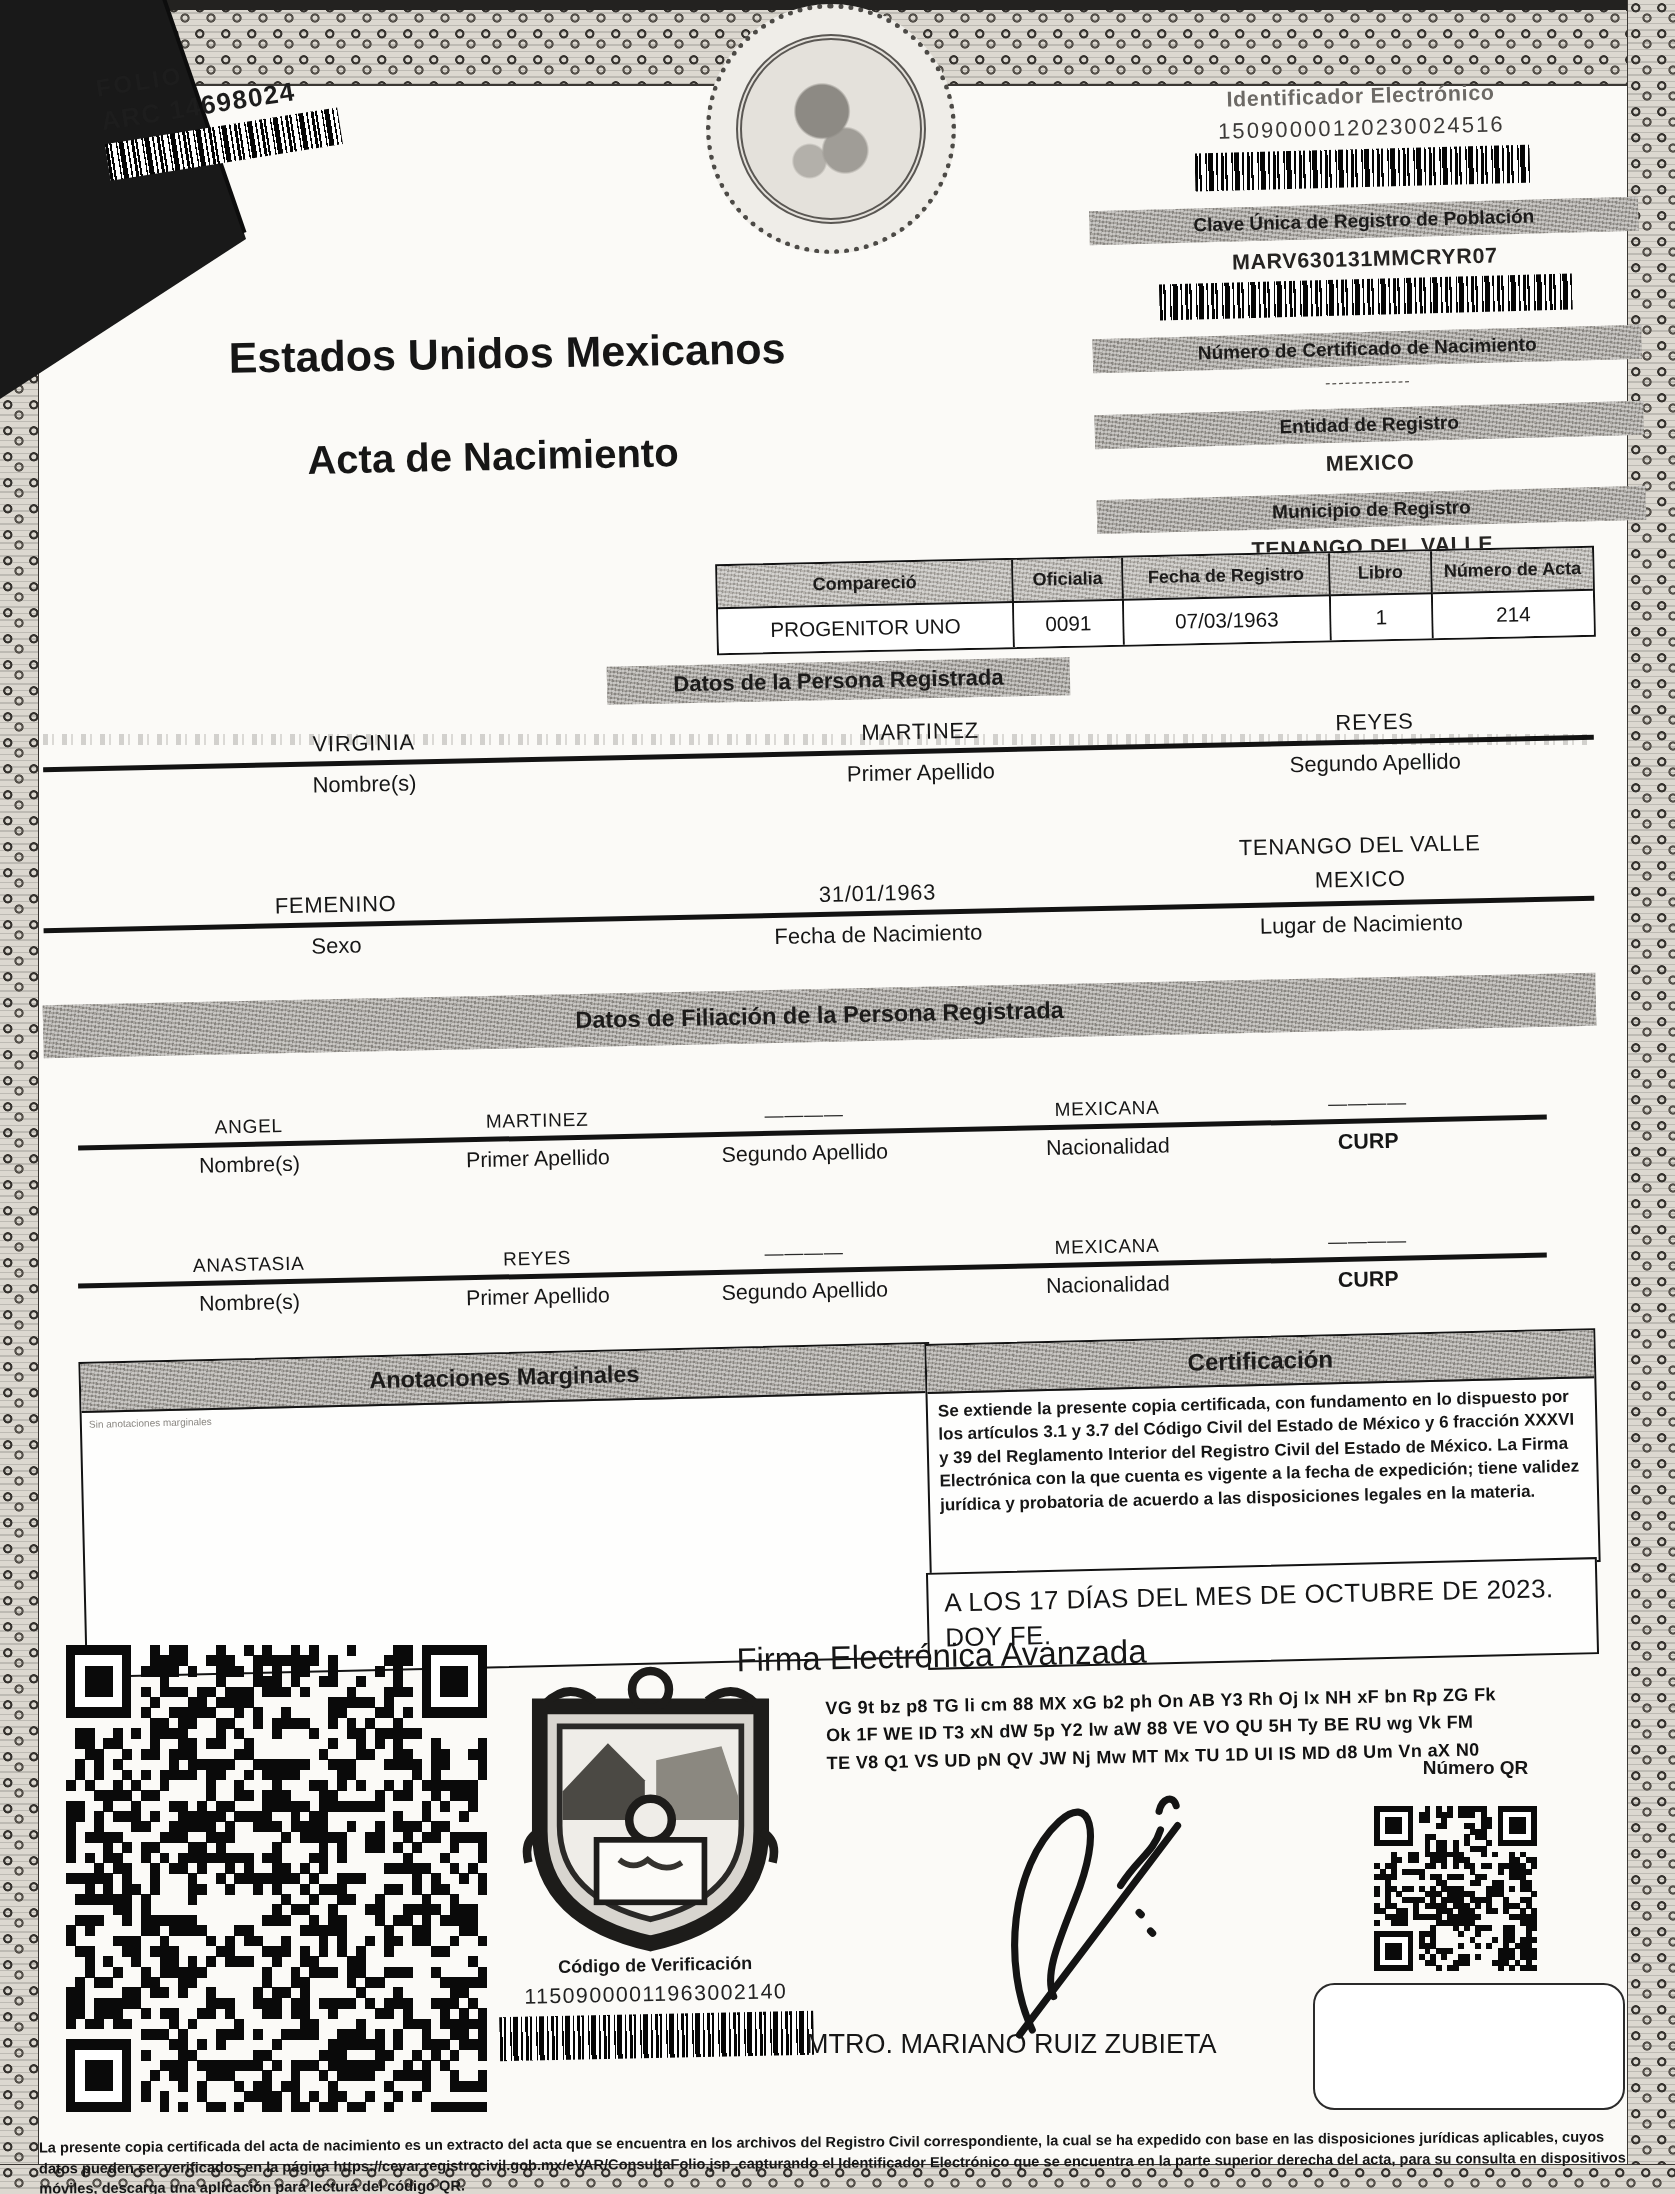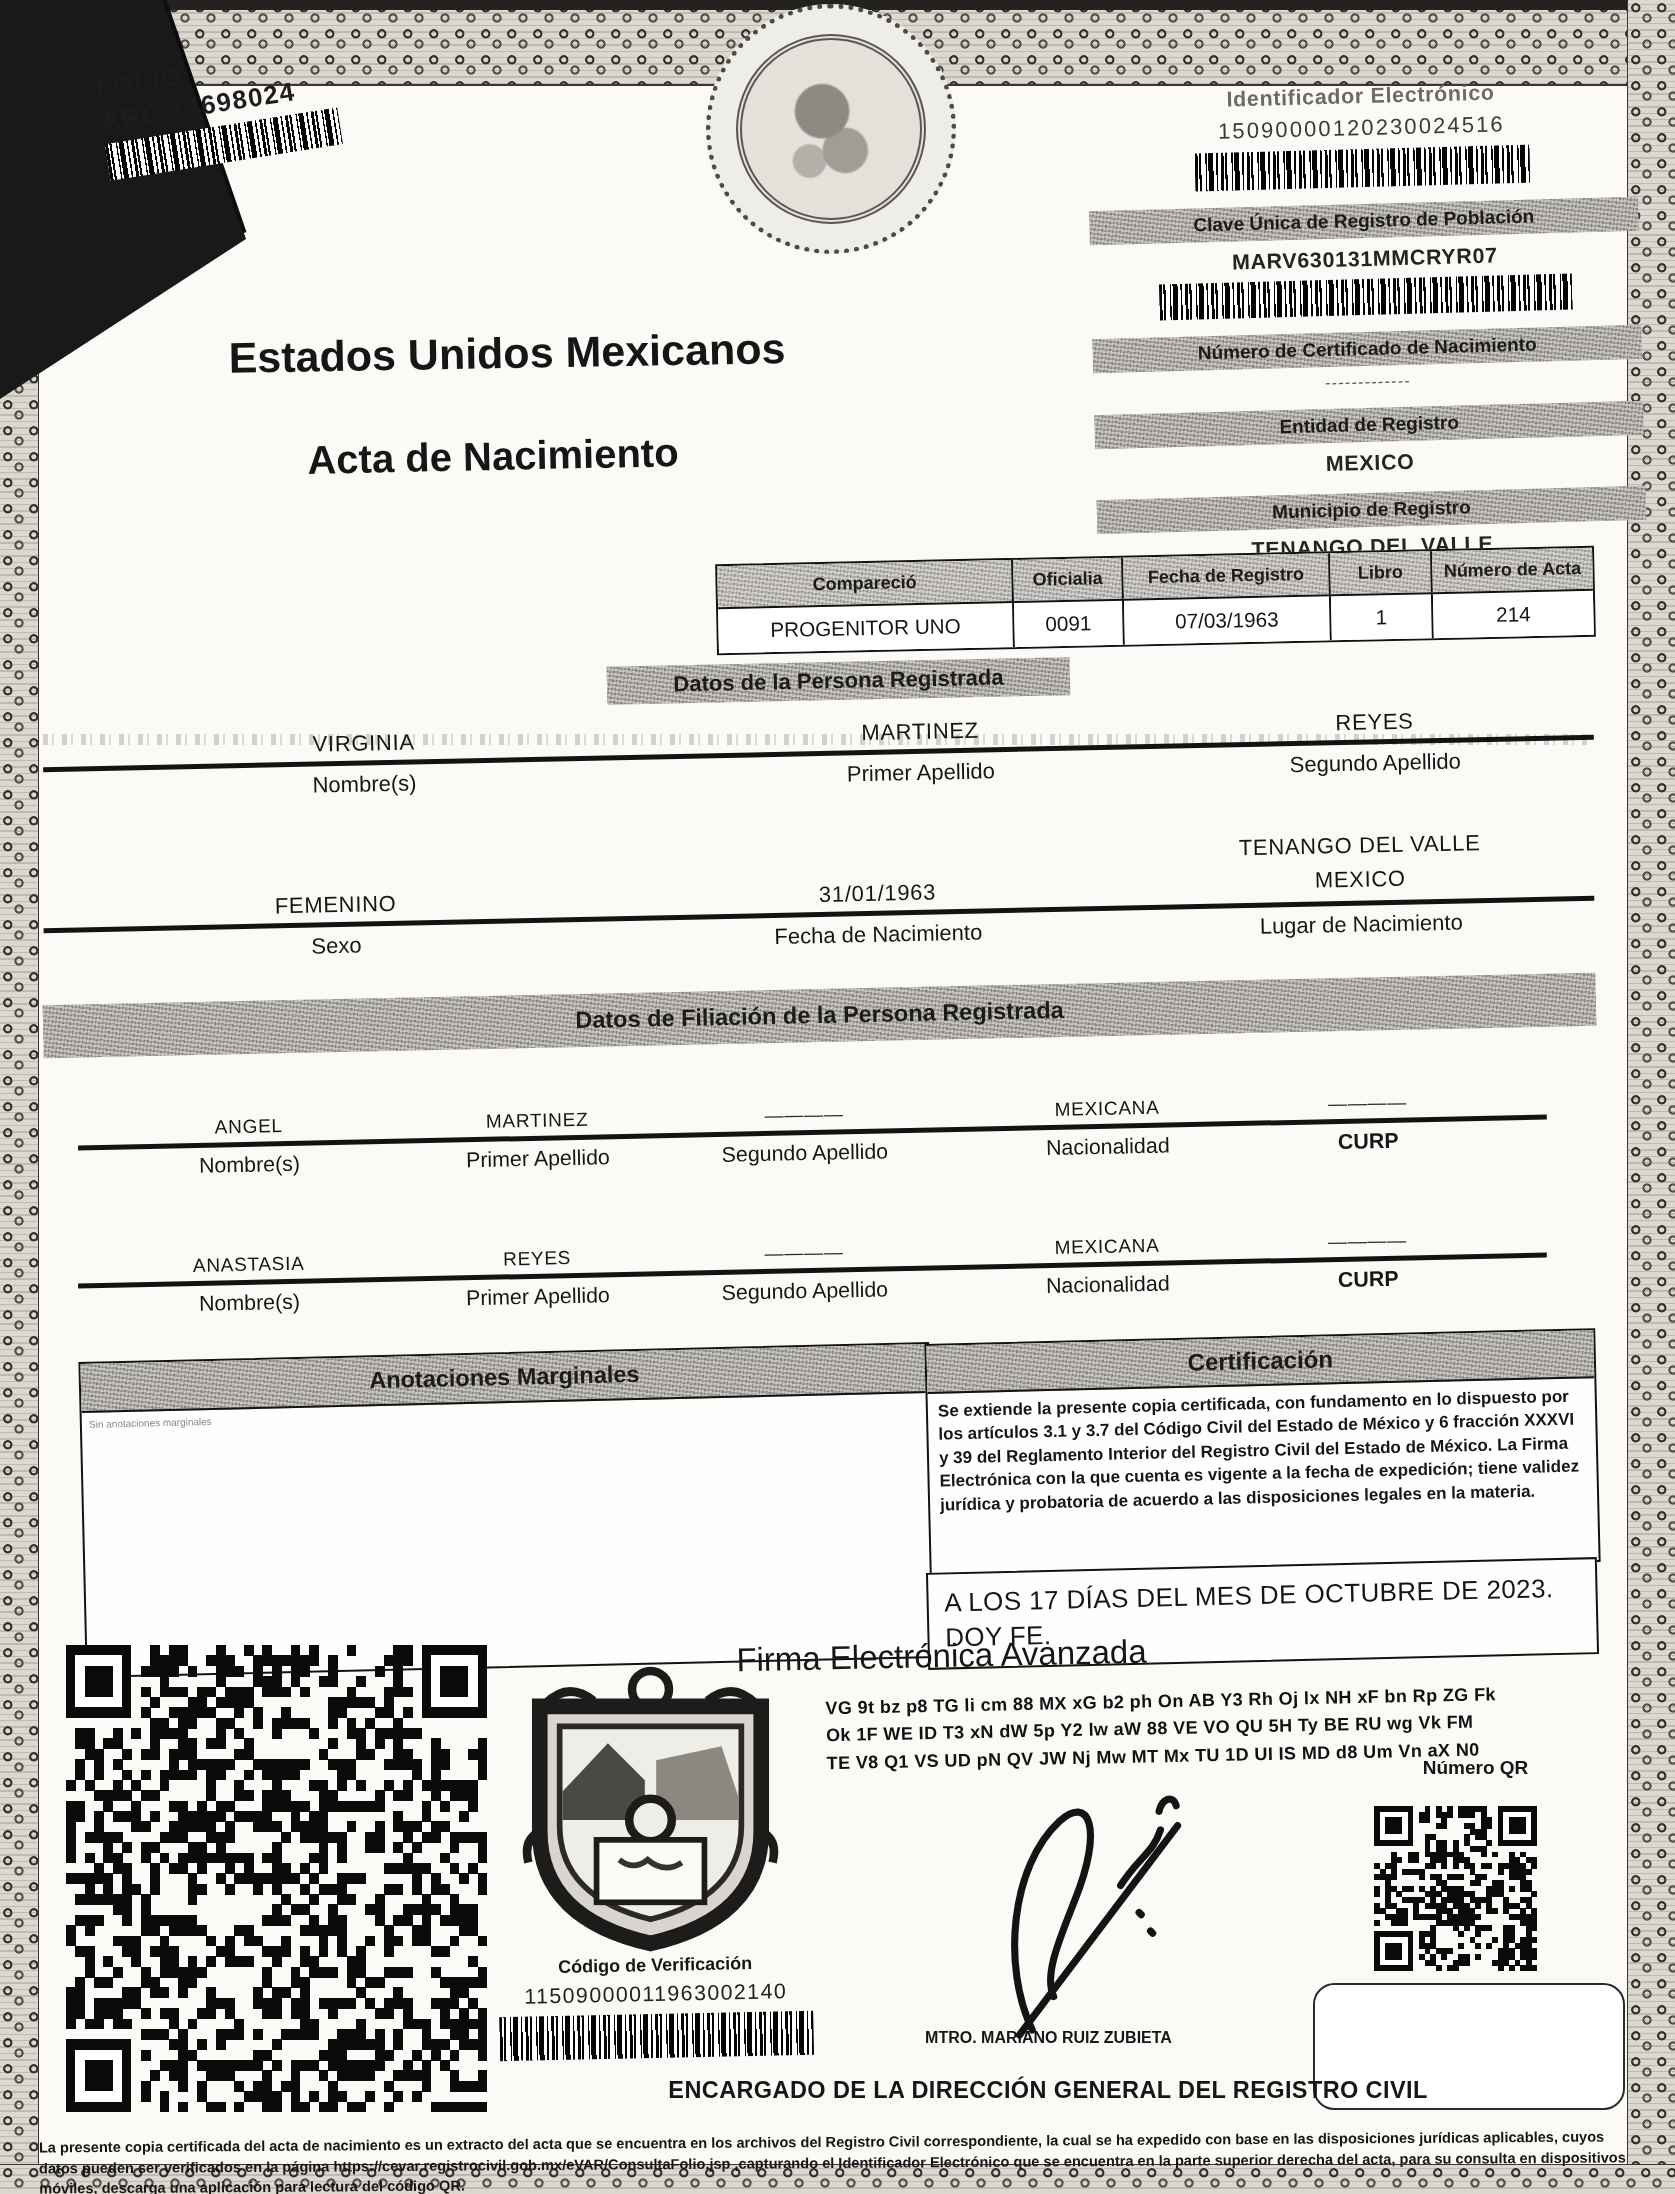--- a/index.html
+++ b/index.html
@@ -147,21 +147,21 @@
   .qr-small{left:1374px;top:1806px;width:163px;height:165px;}
   .qr-label{left:1390px;top:1757px;width:171px;text-align:center;font-size:19px;font-weight:600;z-index:3;}
   .shield{left:508px;top:1661px;width:285px;height:291px;z-index:3;}
   .verification{left:492px;top:1955px;width:328px;text-align:center;z-index:3;}
   .ver-label{font-size:18px;font-weight:600;}
   .ver-value{font-size:21.4px;letter-spacing:1.4px;margin-top:5.7px;color:#222;}
   .ver-barcode{width:314px;height:44px;margin:7.1px auto 0;}
   .signature-svg{left:991px;top:1784px;width:235px;height:257px;z-index:3;}
   .white-box{left:1313px;top:1983px;width:308px;height:123px;background:#fff;
     border:2.9px solid #2b2b2b;border-radius:21.4px;z-index:4;}
-  .signer-name{left:806px;top:2029px;width:485px;text-align:center;font-size:16px;font-weight:bold;z-index:5;}
+  .signer-name{left:806px;top:2029px;width:485px;font-size:27px;font-weight:normal;z-index:5;}
   .signer-title{left:656px;top:2077px;width:784px;text-align:center;font-size:23.5px;font-weight:bold;z-index:5;letter-spacing:0.4px;}
 
   .footer-text{left:39px;top:2132px;width:1588px;font-size:14.6px;font-weight:600;line-height:1.42;z-index:3;margin:0;transform:rotate(-.4deg);}
 </style>
 </head>
 <body>
 
 <div class="page">
 
   <div class="abs ornate border-top"></div>
@@ -1535,18 +1535,17 @@
       <path d="M182,142 C206,104 228,96 238,64"></path>
       <path d="M236,38 C240,20 256,14 260,30"></path>
       <path d="M208,180 l3,3"></path>
       <path d="M224,206 l3,3"></path>
     </g>
   </svg>
 
   <div class="abs white-box"></div>
 
   <div class="abs signer-name">MTRO. MARIANO RUIZ ZUBIETA</div>
-  <div class="abs signer-title">ENCARGADO DE LA DIRECCIÓN GENERAL DEL REGISTRO CIVIL</div>
 
   <p class="abs footer-text">La presente copia certificada del acta de nacimiento es un extracto del acta que se encuentra en los archivos del Registro Civil correspondiente, la cual se ha expedido con base en las disposiciones jurídicas aplicables, cuyos datos pueden ser verificados en la página https://cevar.registrocivil.gob.mx/eVAR/ConsultaFolio.jsp ,capturando el Identificador Electrónico que se encuentra en la parte superior derecha del acta, para su consulta en dispositivos móviles, descarga una aplicación para lectura del código QR.</p>
 
 </div>
 
 
 </body></html>

